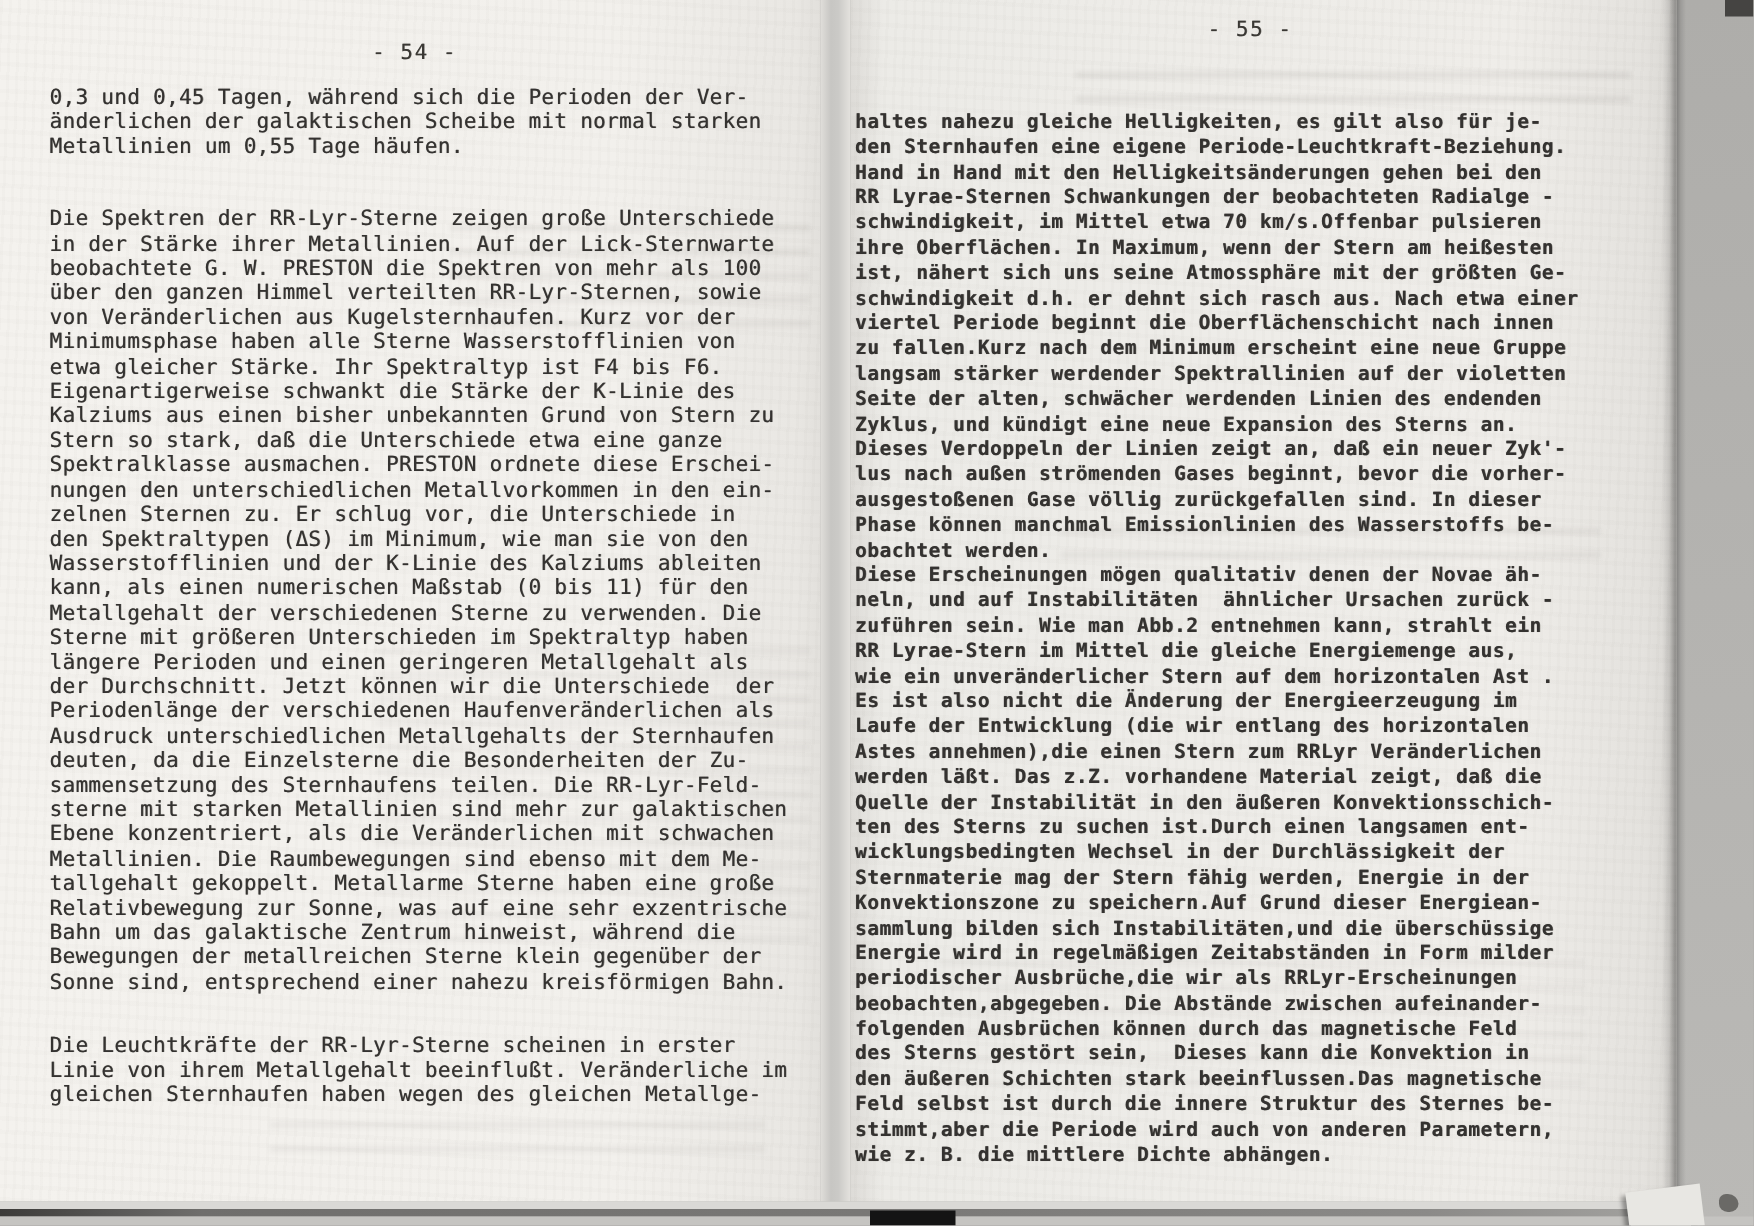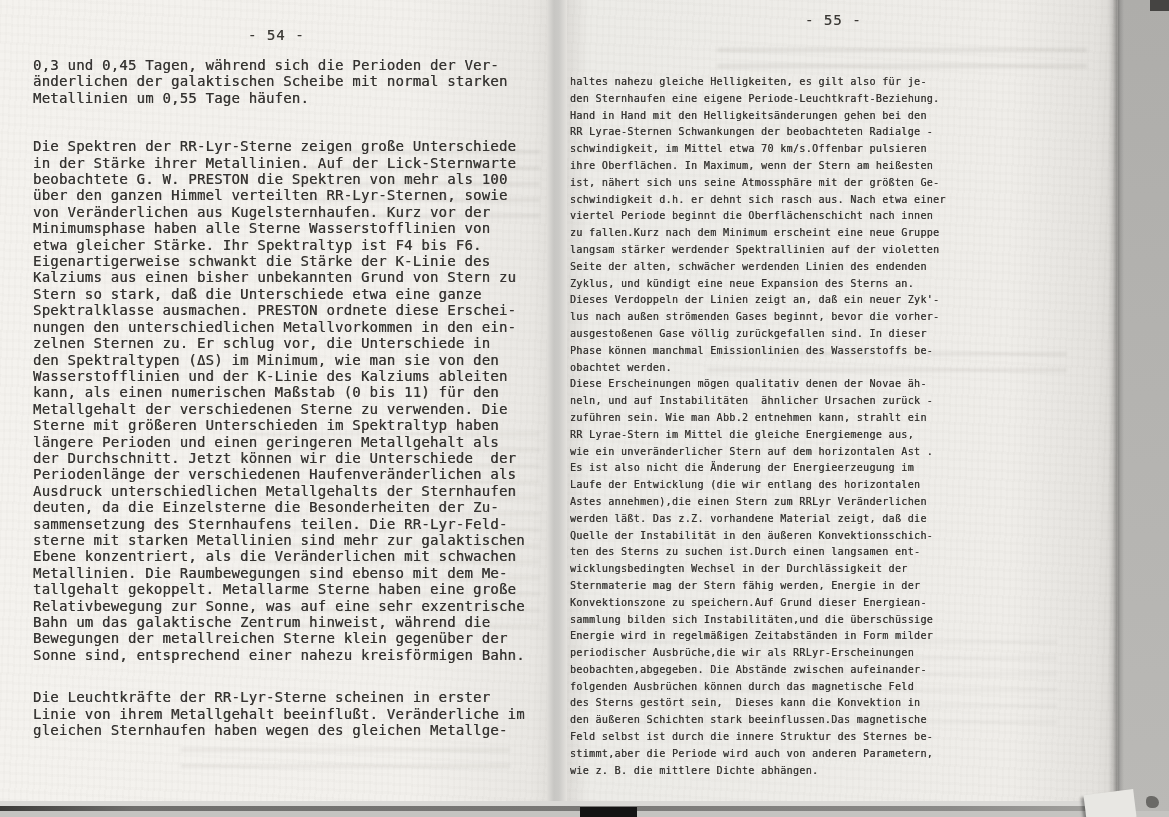--- a/index.html
+++ b/index.html
@@ -49,21 +49,21 @@
 
   .text-block { position: absolute; }
   .page-left  .text-block { left: 33px; top: 57px; }
   .page-right .text-block { left: 3px;  top: 74px; }
 
   .para {
     white-space: pre; color: #343230;
     text-shadow: 0.35px 0 0 rgba(40,38,34,0.5), 0 0 0.6px rgba(40,38,34,0.25);
   }
   .page-left  .para { font-size: 14px;   line-height: 16.4px; letter-spacing: 0.2px; }
-  .page-right .para { font-size: 10px; line-height: 16.8px; letter-spacing: 0.35px; }
+  .page-right .para { font-size: 13px; line-height: 16.8px; letter-spacing: 0.35px; font-weight: bold; }
   .page-left .para + .para { margin-top: 32px; }
   .page-left .para.last { margin-top: 26px; }
 
   
   .bleed {
     position: absolute; pointer-events: none;
     background: repeating-linear-gradient(180deg,
       rgba(80,76,70,0.16) 0 4px, rgba(80,76,70,0) 4px 16px);
     filter: blur(1.6px); opacity: 0.45;
   }

